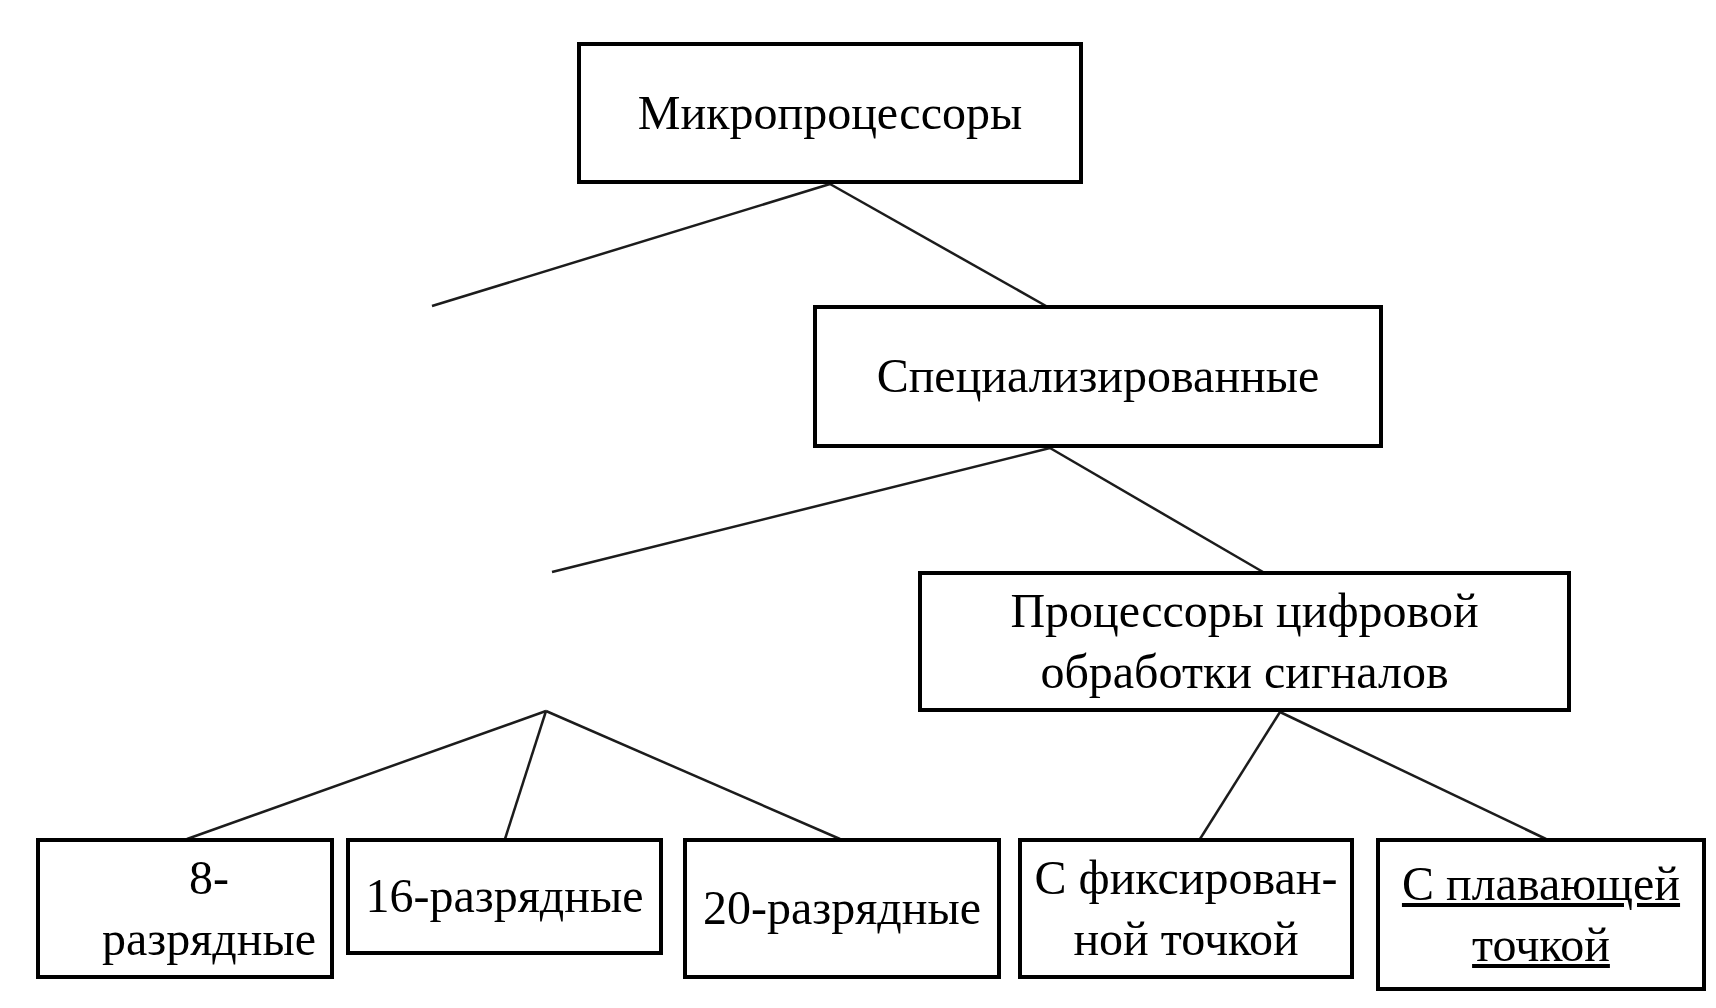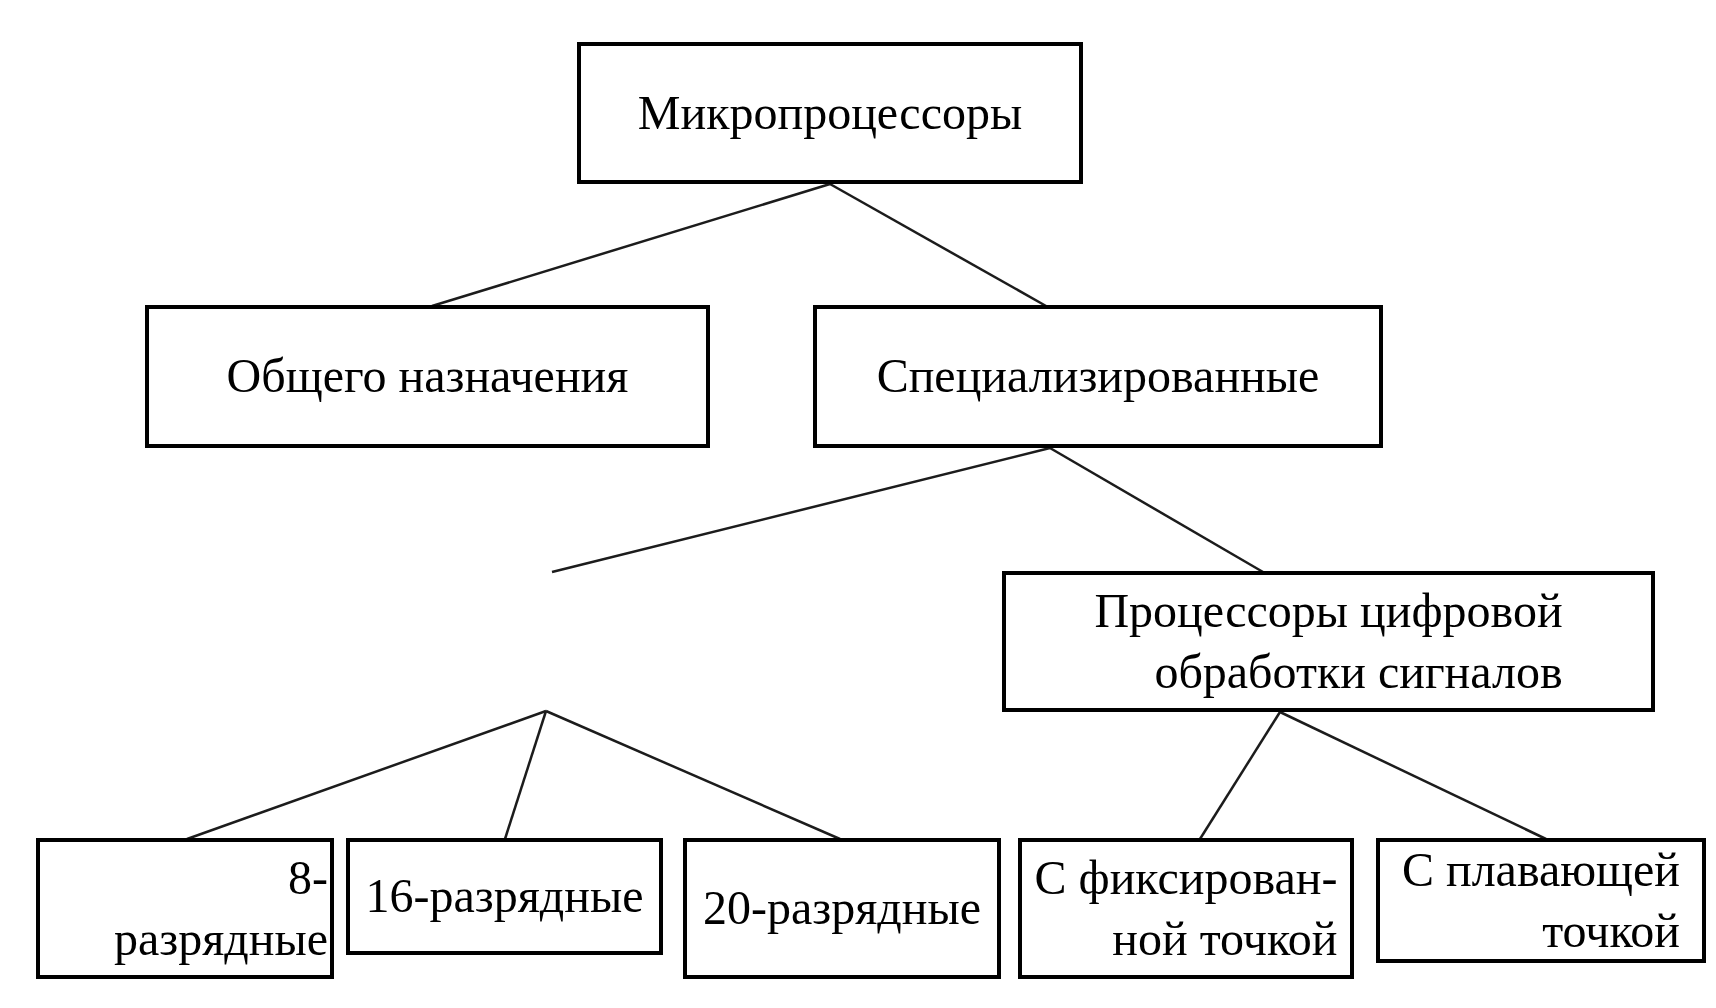--- a/index.html
+++ b/index.html
@@ -28,41 +28,41 @@
     stroke-width: 2.5;
   }
   .node {
     position: absolute;
     box-sizing: border-box;
     background: #ffffff;
     border: 4px solid #000000;
     display: flex;
     align-items: center;
     justify-content: center;
-    text-align: right;
+    text-align: center;
   }
   .node-label {
     display: block;
     font-size: 48px;
     line-height: 1.26;
     color: #000000;
     white-space: pre-line;
     padding: 0 2px;
   }
   
   .n-root        { left: 577px;  top: 42px;  width: 506px; height: 142px; }
   .n-general     { left: 145px;  top: 305px; width: 565px; height: 143px; }
   .n-specialized { left: 765px;  top: 305px; width: 570px; height: 143px; margin-left: 48px; }
   .n-mcu         { left: 272px;  top: 571px; width: 548px; height: 140px; }
-  .n-dsp         { left: 1002px;  top: 571px; width: 653px; height: 141px; }
+  .n-dsp         { left: 918px;  top: 571px; width: 653px; height: 141px; }
   .n-bit8        { left: 36px;   top: 838px; width: 298px; height: 141px; padding-left: 48px; }
   .n-bit16       { left: 346px;  top: 838px; width: 317px; height: 117px; }
   .n-bit32       { left: 683px;  top: 838px; width: 318px; height: 141px; }
   .n-fixed       { left: 1018px; top: 838px; width: 336px; height: 141px; }
-  .n-floating    { left: 1376px; top: 838px; width: 330px; height: 125px; }
+  .n-floating    { left: 1376px; top: 838px; width: 330px; height: 153px; text-decoration: underline; }
 </style>
 </head>
 <body>
 
 <div id="stage">
 
   <svg id="edges-svg" viewBox="0 0 1716 1008" xmlns="http://www.w3.org/2000/svg" aria-hidden="true">
     <line x1="830" y1="184" x2="432" y2="306"></line>
     <line x1="830" y1="184" x2="1046" y2="306"></line>
     <line x1="1050" y1="448" x2="552" y2="572"></line>
@@ -71,23 +71,20 @@
     <line x1="546" y1="711" x2="505" y2="839"></line>
     <line x1="546" y1="711" x2="840" y2="839"></line>
     <line x1="1280" y1="712" x2="1200" y2="839"></line>
     <line x1="1280" y1="712" x2="1546" y2="839"></line>
   </svg>
 
   <div class="node n-root">
     <span class="node-label">Микропроцессоры</span>
   </div>
 
-  <div class="node n-general">
-    <span class="node-label">Общего назначения</span>
-  </div>
 
   <div class="node n-specialized">
     <span class="node-label">Специализированные</span>
   </div>
 
 
   <div class="node n-dsp">
     <span class="node-label">Процессоры цифровой
 обработки сигналов</span>
   </div>

